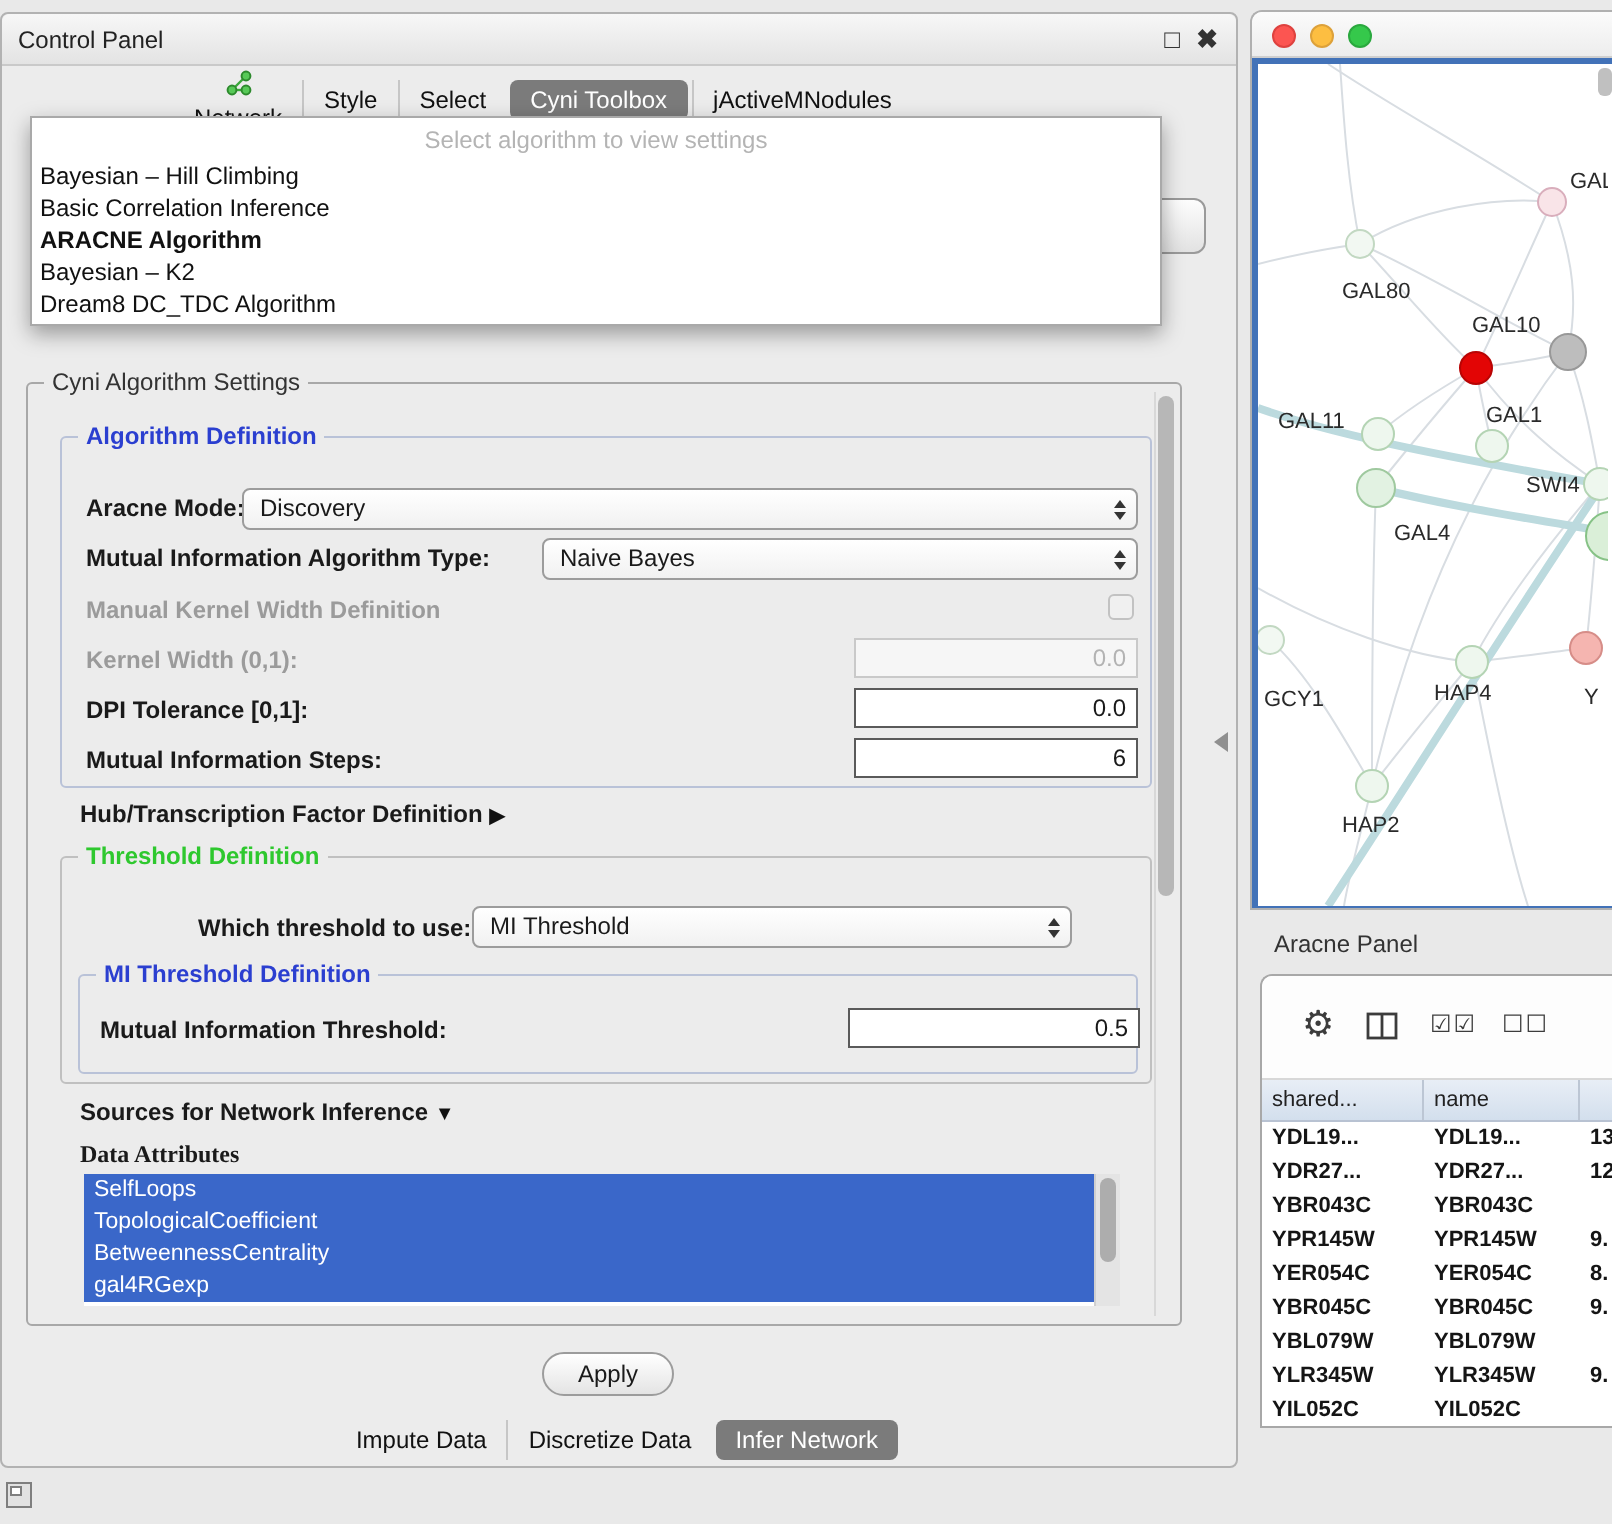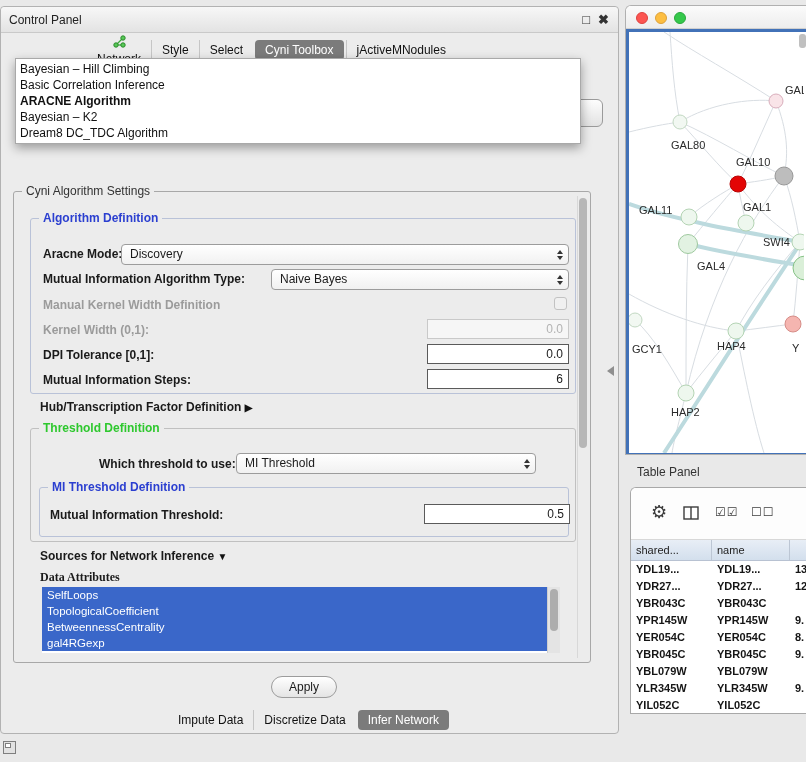--- a/index.html
+++ b/index.html
@@ -148,20 +148,21 @@
       </span>
       <span class="tab">Style</span>
       <span class="tab">Select</span>
       <span class="tab sel">Cyni Toolbox</span>
       <span class="tab">jActiveMNodules</span>
     </div>
 
     <div class="combo-sliver"></div>
 
     <div class="popup">
+      <div class="pop-ph">Select algorithm to view settings</div>
       <div class="pop-it">Bayesian – Hill Climbing</div>
       <div class="pop-it">Basic Correlation Inference</div>
       <div class="pop-it bold">ARACNE Algorithm</div>
       <div class="pop-it">Bayesian – K2</div>
       <div class="pop-it">Dream8 DC_TDC Algorithm</div>
     </div>
 
     <div class="fset" style="left:12px;top:184px;width:578px;height:472px;">
       <span class="legend">Cyni Algorithm Settings</span>
 
@@ -320,21 +321,21 @@
           <text class="nlabel" x="3" y="321">GCY1</text>
           <text class="nlabel" x="88" y="318">HAP4</text>
           <text class="nlabel" x="163" y="320">Y</text>
           <text class="nlabel" x="42" y="384">HAP2</text>
         </g>
       </svg>
       <div class="net-sb"></div>
     </div>
   </div>
 
-  <span class="tp-title">Table Panel</span>
+  <span class="tp-title">Aracne Panel</span>
 
   <div class="tblwin">
     <div class="tbar">
       <span class="gear">⚙</span>
       <svg class="colsicon" width="16" height="14" viewBox="0 0 16 14">
         <rect x="1" y="1" width="14" height="12" fill="#fff" stroke="#3c3c3c" stroke-width="1.4"></rect>
         <line x1="8" y1="1" x2="8" y2="13" stroke="#3c3c3c" stroke-width="1.4"></line>
       </svg>
       <span class="pair checked">☑☑</span>
       <span class="pair unchecked">☐☐</span>

